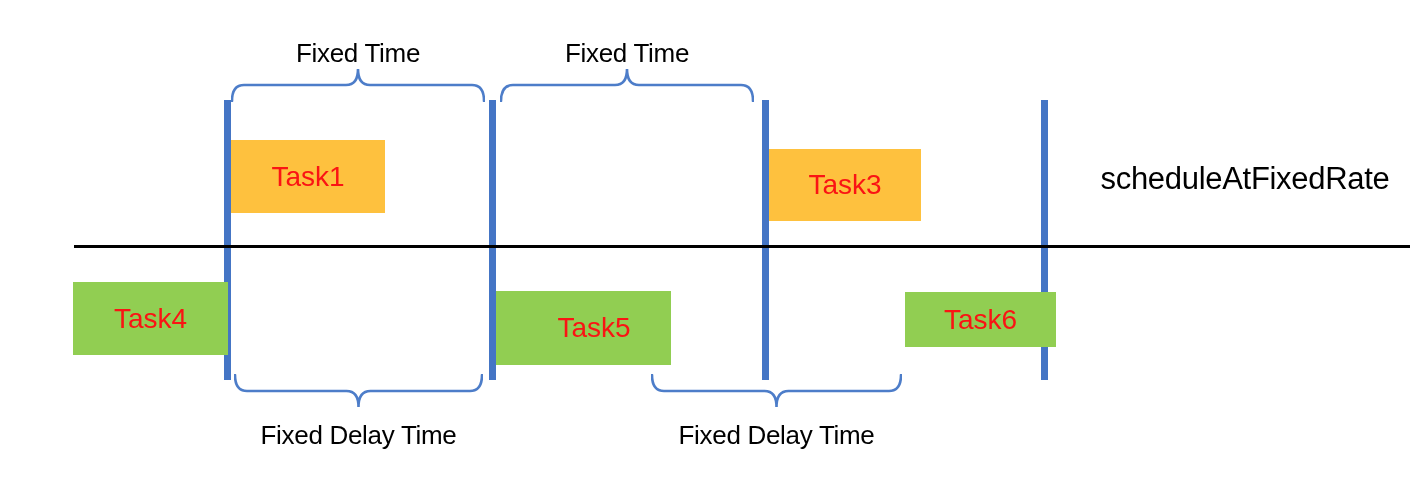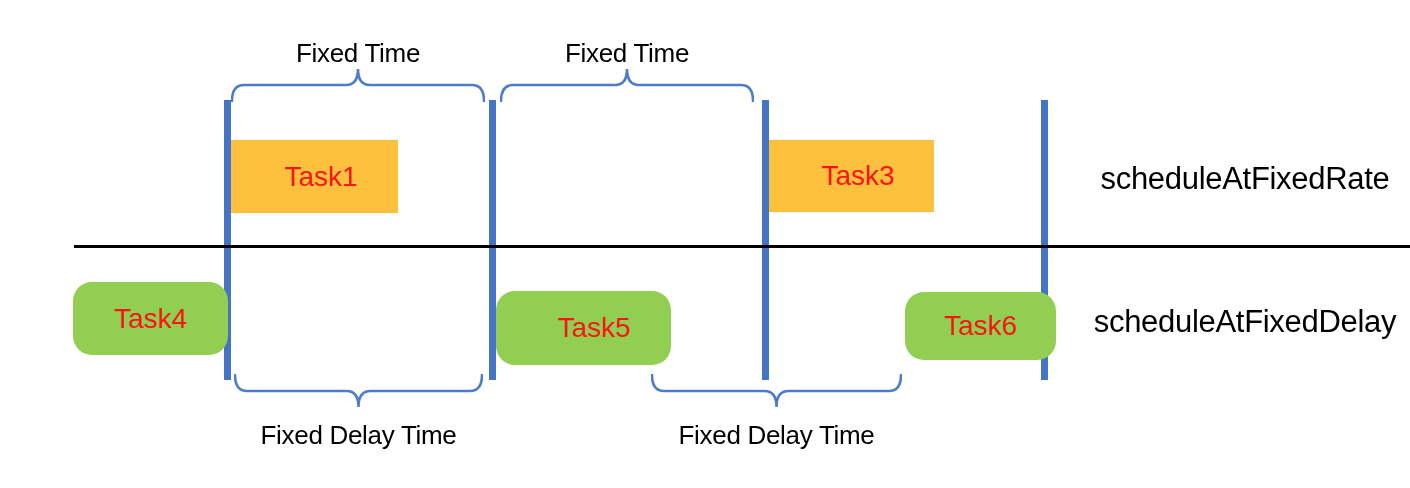--- a/index.html
+++ b/index.html
@@ -18,22 +18,22 @@
   }
   .task-box {
     position: absolute;
     display: flex;
     align-items: center;
     justify-content: center;
     color: var(--task-text, #FA1414);
     font-size: 28px;
     font-weight: 400;
   }
-  .task-rate { background: var(--task-rate-fill, #FEC13E); padding-left: 13px; }
-  .task-delay { background: var(--task-delay-fill, #91CE52); border-radius: 19px; }
+  .task-rate { background: var(--task-rate-fill, #FEC13E); }
+  .task-delay { background: var(--task-delay-fill, #91CE52); }
   .tick {
     position: absolute;
     width: 7px;
     top: 100px;
     height: 280px;
     background: var(--timeline-bar, #4475C5);
   }
   .divider {
     position: absolute;
     left: 36px;
@@ -59,24 +59,24 @@
     position: absolute;
     text-align: center;
     color: var(--label-text, #000000);
     font-size: 31px;
     letter-spacing: -0.3px;
     white-space: nowrap;
   }
   
   #task1 { left: 193px; top: 140px; width: 154px; height: 73px; }
   #task2 { left: 458px; top: 140px; width: 154px; height: 73px; }
-  #task3 { left: 731px; top: 140px; width: 152px; height: 72px; }
+  #task3 { left: 731px; top: 149px; width: 152px; height: 72px; }
   #task4 { left: 35px;  top: 282px; width: 155px; height: 73px; }
   #task5 { left: 458px; top: 291px; width: 154px; height: 74px; padding-left: 21px; }
-  #task6 { left: 867px; top: 292px; width: 151px; height: 68px; }
+  #task6 { left: 867px; top: 292px; width: 151px; height: 55px; }
   
   #tick1 { left: 186px; }
   #tick2 { left: 451px; }
   #tick3 { left: 724px; }
   #tick4 { left: 1003px; }
   
   #brace-top-1 { left: 193px; top: 68px;  width: 254px; }
   #brace-top-2 { left: 462px; top: 68px;  width: 254px; }
   #brace-bot-1 { left: 196px; top: 374px; width: 249px; }
   #brace-bot-2 { left: 613px; top: 374px; width: 251px; }
@@ -129,15 +129,14 @@
   <div class="brace" id="brace-bot-2">
     <svg viewBox="0 0 251 34" preserveAspectRatio="none">
       <path d="M1,1 Q1,17 13,17 L113.5,17 Q125.5,17 125.5,33 Q125.5,17 137.5,17 L238,17 Q250,17 250,1" fill="none" stroke="#4D7DC9" stroke-width="2.6" stroke-linecap="round"></path>
     </svg>
   </div>
 
   <div class="interval-label" id="fixed-delay-1">Fixed Delay Time</div>
   <div class="interval-label" id="fixed-delay-2">Fixed Delay Time</div>
 
   <div class="method-label" id="method-rate">scheduleAtFixedRate</div>
-  <div class="method-label" id="method-delay">scheduleAtFixedDelay</div>
 
 </div>
 
 </body></html>

